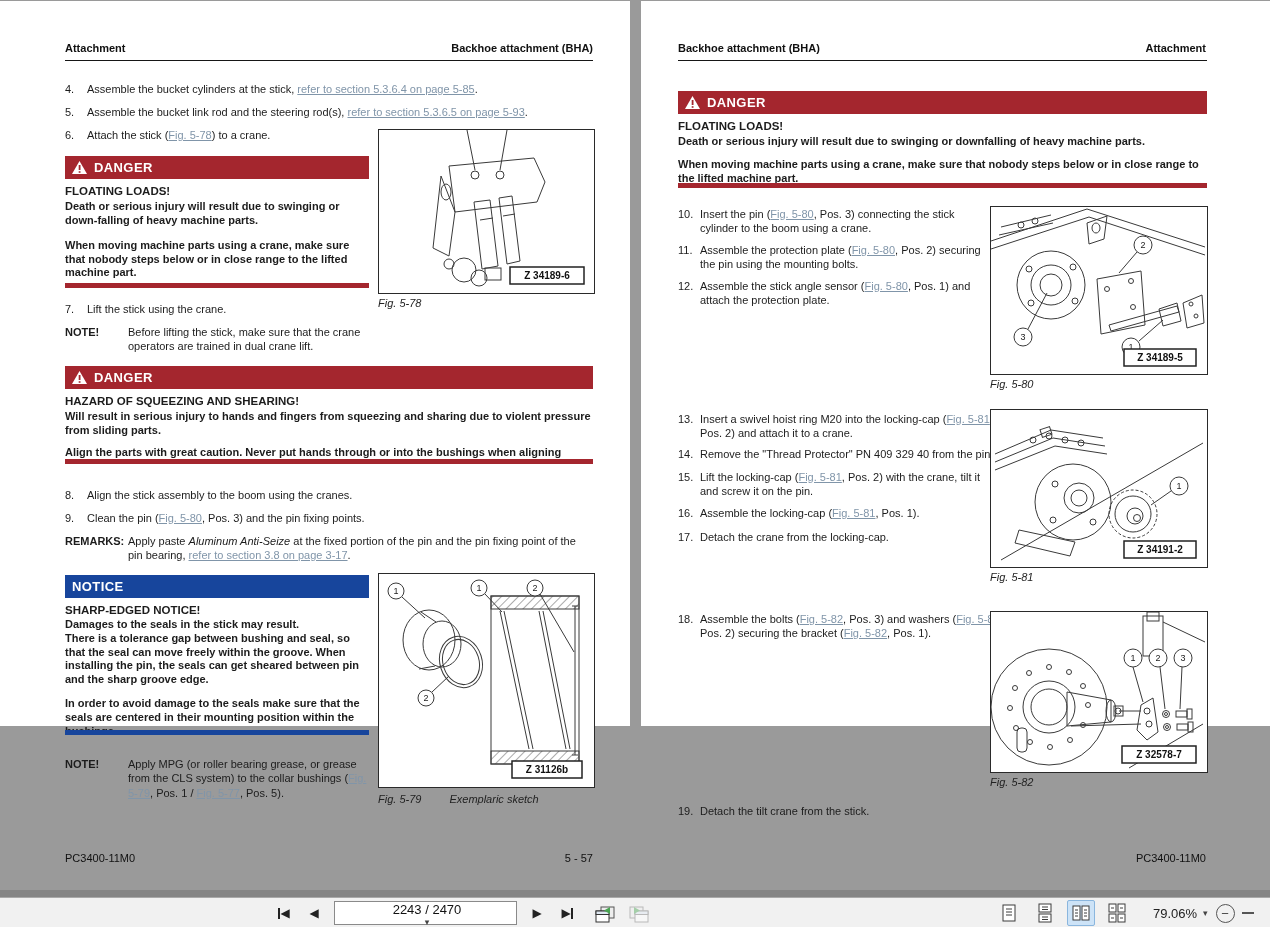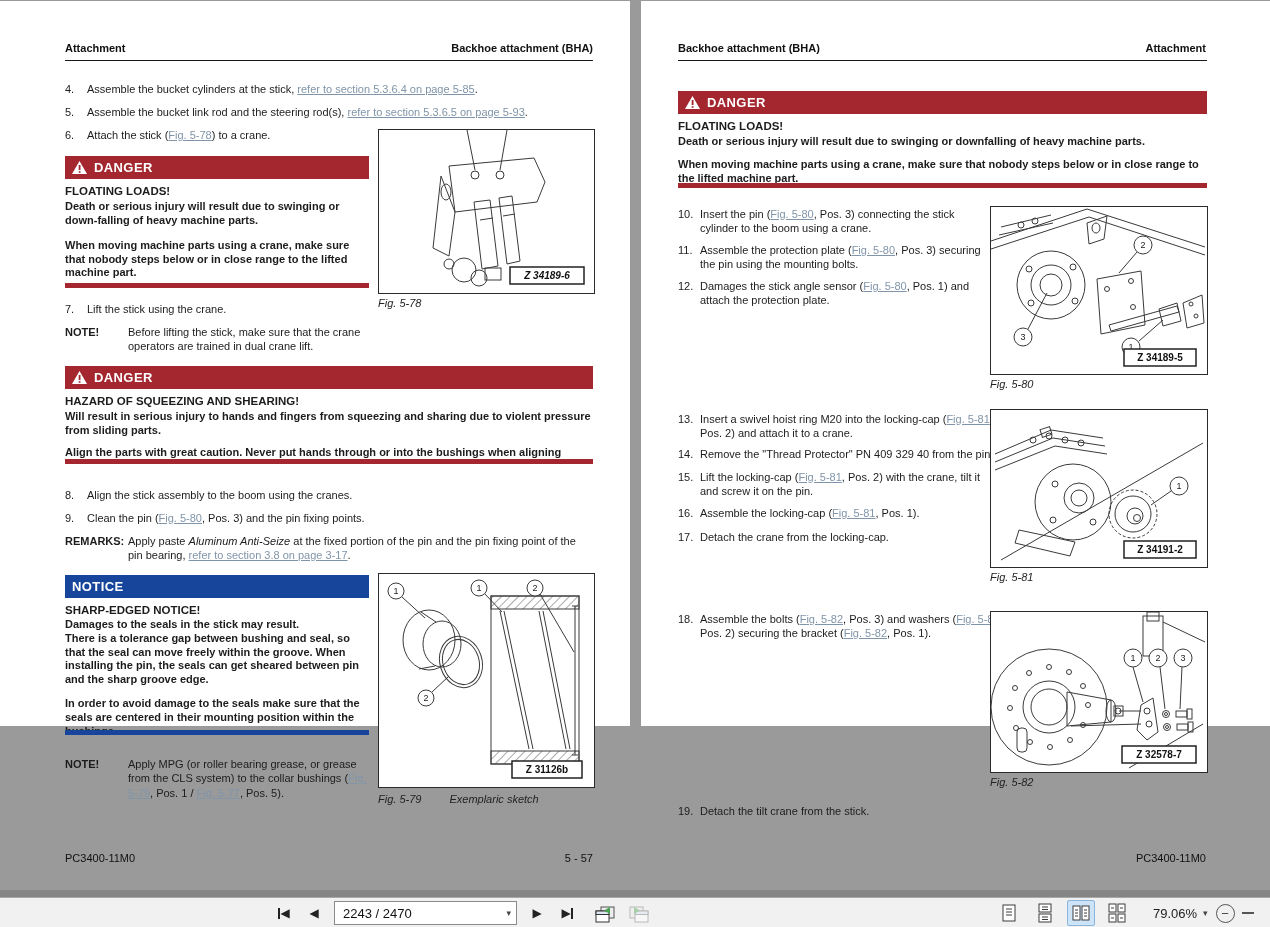--- a/index.html
+++ b/index.html
@@ -38,21 +38,21 @@
 
   .hstrip{width:1270px;height:7px;background:#858585;}
   .toolbar{position:relative;width:1270px;height:30px;background:#f1f1f1;border-top:1px solid #a9a9a9;}
   .tgroup{position:absolute;top:0;height:30px;display:flex;align-items:center;}
   .tbtn{display:flex;align-items:center;justify-content:center;height:24px;min-width:24px;
         color:#222;font-size:12px;cursor:default;}
   .tri{font-size:12px;line-height:1;}
   .vbar{width:2px;height:11px;background:#222;}
   .pagebox{display:flex;align-items:center;justify-content:space-between;width:168px;height:22px;
            background:#fff;border:1px solid #8a8a8a;margin:0 8px;padding:0 5px 0 8px;
-           font-size:13px;color:#111;}
+           font-size:13px;color:#111;flex-direction:column;}
   .caret{font-size:9px;color:#444;}
   .zoomtxt{font-size:13px;color:#222;margin:0 6px 0 14px;}
   .zoomout{width:17px;height:17px;border:1px solid #555;border-radius:50%;display:flex;
            align-items:center;justify-content:center;font-size:13px;color:#444;margin-left:8px;}
   .sliderstub{width:12px;height:2px;background:#555;margin-left:7px;}
   .viewicon{display:flex;align-items:center;justify-content:center;width:26px;height:24px;
             border:1px solid transparent;border-radius:2px;margin-right:8px;}
   .viewicon.sel{background:#cde3f7;border-color:#8ab6de;}
 </style>
 </head>
@@ -88,21 +88,21 @@
         <span>DANGER</span>
       </div>
       <div class="warnbody">
         <div class="hd">FLOATING LOADS!</div>
         <div>Death or serious injury will result due to swinging or down-falling of heavy machine parts.</div>
         <div class="gap">When moving machine parts using a crane, make sure that nobody steps below or in close range to the lifted machine part.</div>
       </div>
       <div class="brule red"></div>
     </div>
 
-    <div class="abs figbox" style="left:378px;top:128px;width:215px;height:163px;font-style:italic;">
+    <div class="abs figbox" style="left:378px;top:128px;width:215px;height:163px;">
       <svg width="213" height="161" viewBox="0 0 213 161">
         <line class="ln" x1="88" y1="0" x2="96" y2="40"></line>
           <line class="ln" x1="128" y1="0" x2="121" y2="40"></line>
         <circle class="ln" cx="96" cy="45" r="4"></circle>
           <circle class="ln" cx="121" cy="45" r="4"></circle>
         <path class="ln" d="M70 36 L155 28 L166 52 L158 72 L76 82 Z"></path>
         <path class="ln" d="M62 46 L76 82 L70 126 L54 118 Z"></path>
         <ellipse class="ln" cx="67" cy="62" rx="5" ry="8"></ellipse>
         <path class="ln" d="M95 72 L111 70 L119 136 L103 139 Z"></path>
         <path class="ln" d="M120 68 L133 66 L141 131 L128 134 Z"></path>
@@ -245,25 +245,25 @@
       </div>
       <div class="brule red"></div>
     </div>
 
     <div class="abs step" style="left:37px;top:206px;width:312px;">
       <span class="num">10.</span>
       <span><span>Insert the pin (</span><span class="link">Fig. 5-80</span><span>, Pos. 3) connecting the stick cylinder to the boom using a crane.</span></span>
     </div>
     <div class="abs step" style="left:37px;top:242px;width:312px;">
       <span class="num">11.</span>
-      <span><span>Assemble the protection plate (</span><span class="link">Fig. 5-80</span><span>, Pos. 3) securing the pin using the mounting bolts.</span></span>
+      <span><span>Assemble the protection plate (</span><span class="link">Fig. 5-80</span><span>, Pos. 2) securing the pin using the mounting bolts.</span></span>
     </div>
     <div class="abs step" style="left:37px;top:278px;width:312px;">
       <span class="num">12.</span>
-      <span><span>Damages the stick angle sensor (</span><span class="link">Fig. 5-80</span><span>, Pos. 1) and attach the protection plate.</span></span>
+      <span><span>Assemble the stick angle sensor (</span><span class="link">Fig. 5-80</span><span>, Pos. 1) and attach the protection plate.</span></span>
     </div>
 
     <div class="abs figbox" style="left:349px;top:205px;width:216px;height:167px;">
       <svg width="214" height="165" viewBox="0 0 214 165">
         <line class="ln" x1="0" y1="34" x2="96" y2="2"></line>
           <line class="ln" x1="0" y1="42" x2="98" y2="10"></line>
         <line class="ln" x1="10" y1="20" x2="60" y2="8"></line>
           <line class="ln" x1="8" y1="28" x2="62" y2="16"></line>
         <circle class="ln" cx="30" cy="18" r="3"></circle>
           <circle class="ln" cx="44" cy="14" r="3"></circle>

